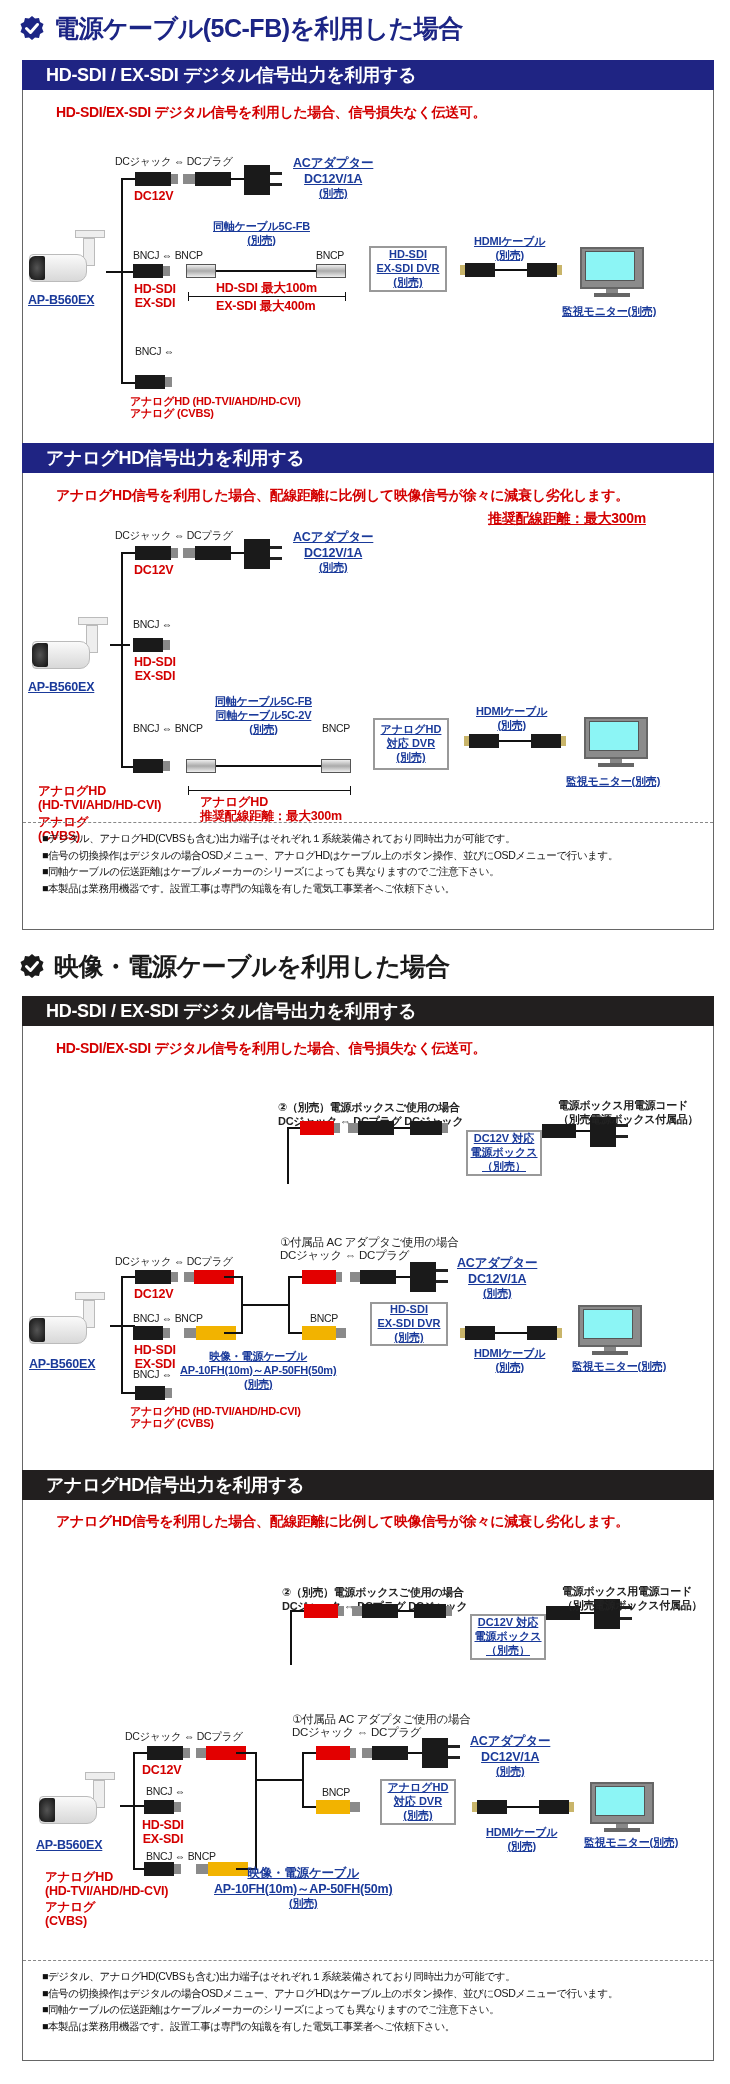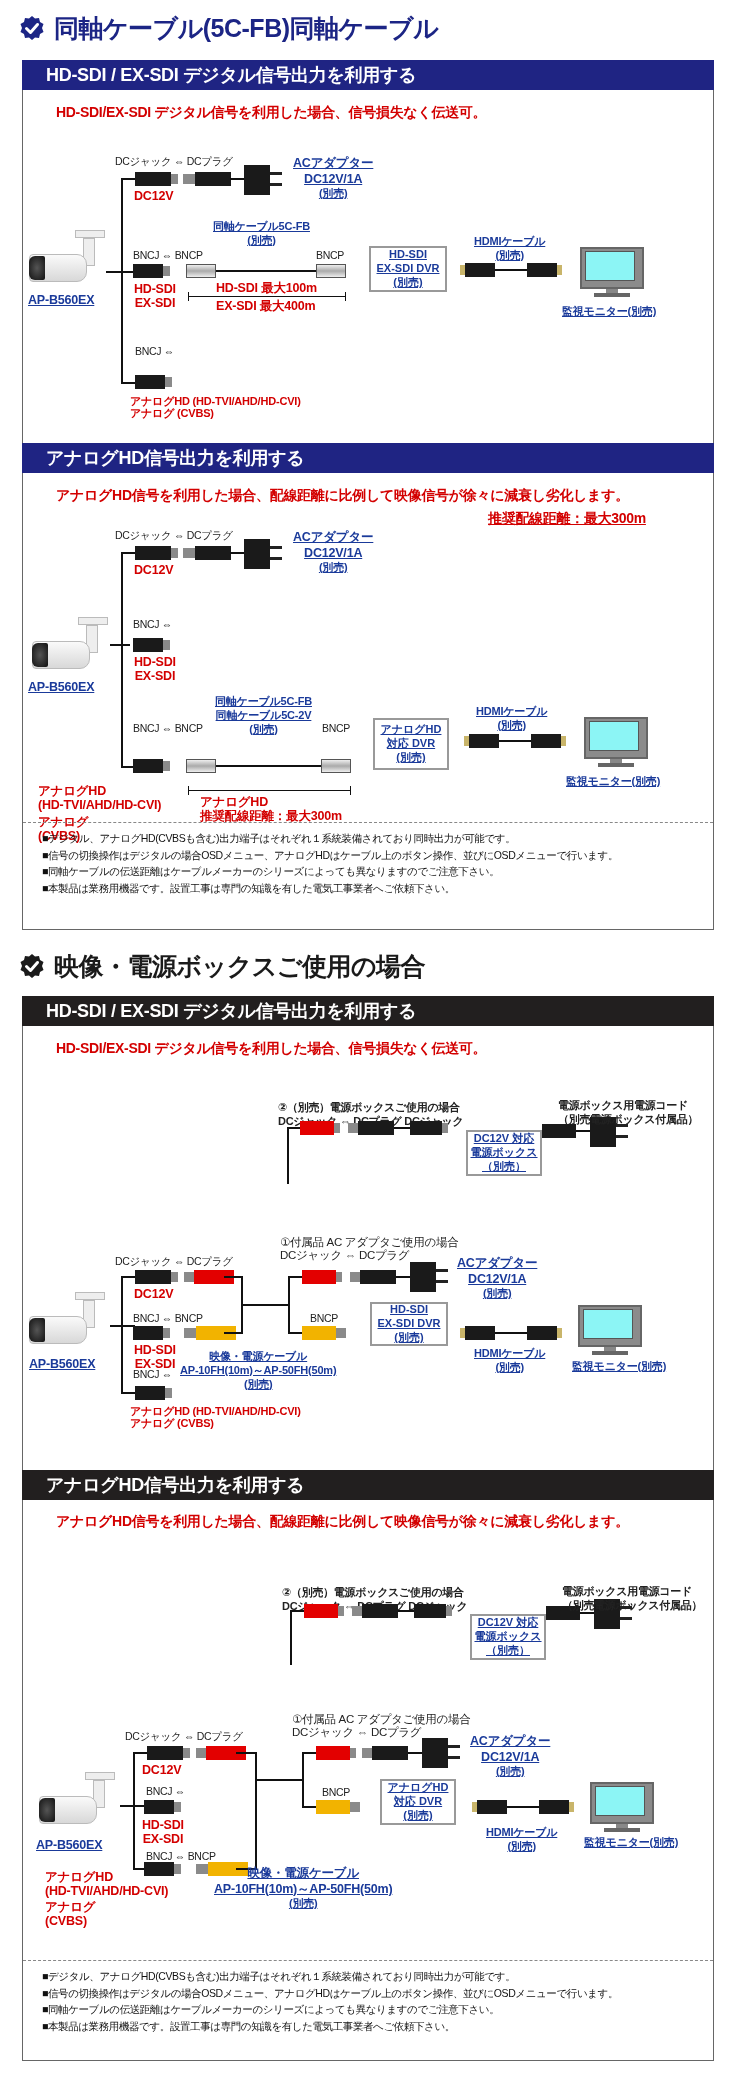--- a/index.html
+++ b/index.html
@@ -47,21 +47,21 @@
   .notes div::before { content: "■"; }
 </style>
 </head>
 <body>
 
 <div class="section-heading" style="top:12px;">
   <svg class="badge-icon" viewBox="0 0 28 28">
     <path d="M14 1 L17 3.5 L21 3 L22 7 L25.5 9 L24 13 L25.5 17 L22 19 L21 23 L17 22.5 L14 25 L11 22.5 L7 23 L6 19 L2.5 17 L4 13 L2.5 9 L6 7 L7 3 L11 3.5 Z" fill="#1c2585"></path>
     <path d="M8.5 13.5 L12.5 17.5 L19.5 9.5" stroke="#fff" stroke-width="3" fill="none" stroke-linecap="round" stroke-linejoin="round"></path>
   </svg>
-  <span>同軸ケーブル(5C-FB)同軸ケーブル</span>
+  <span>電源ケーブル(5C-FB)を利用した場合</span>
 </div>
 
 <div class="panel" style="top:60px; height:870px;"></div>
 <div class="panel-bar" style="top:60px;">HD-SDI / EX-SDI デジタル信号出力を利用する</div>
 <div class="red-note" style="top:104px; left:56px;">HD-SDI/EX-SDI デジタル信号を利用した場合、信号損失なく伝送可。</div>
 
 <div class="camera" style="left:25px; top:228px;">
   <div class="cam-mount"></div>
     <div class="cam-arm"></div>
     <div class="cam-body"></div>
@@ -258,21 +258,21 @@
     <div>信号の切換操作はデジタルの場合OSDメニュー、アナログHDはケーブル上のボタン操作、並びにOSDメニューで行います。</div>
     <div>同軸ケーブルの伝送距離はケーブルメーカーのシリーズによっても異なりますのでご注意下さい。</div>
     <div>本製品は業務用機器です。設置工事は専門の知識を有した電気工事業者へご依頼下さい。</div>
 </div>
 
 <div class="section-heading dark" style="top:950px;">
   <svg class="badge-icon" viewBox="0 0 28 28">
     <path d="M14 1 L17 3.5 L21 3 L22 7 L25.5 9 L24 13 L25.5 17 L22 19 L21 23 L17 22.5 L14 25 L11 22.5 L7 23 L6 19 L2.5 17 L4 13 L2.5 9 L6 7 L7 3 L11 3.5 Z" fill="#1a1a1a"></path>
     <path d="M8.5 13.5 L12.5 17.5 L19.5 9.5" stroke="#fff" stroke-width="3" fill="none" stroke-linecap="round" stroke-linejoin="round"></path>
   </svg>
-  <span>映像・電源ボックスご使用の場合</span>
+  <span>映像・電源ケーブルを利用した場合</span>
 </div>
 
 <div class="panel" style="top:996px; height:1065px;"></div>
 <div class="panel-bar dark" style="top:996px;">HD-SDI / EX-SDI デジタル信号出力を利用する</div>
 <div class="red-note" style="top:1040px; left:56px;">HD-SDI/EX-SDI デジタル信号を利用した場合、信号損失なく伝送可。</div>
 
 <div class="lbl" style="left:278px; top:1100px; font-size:11px; font-weight:bold; line-height:1.3;">
   <div>②（別売）電源ボックスご使用の場合</div>
     <div>DCジャック ⇔ DCプラグ  DCジャック</div>
 </div>

